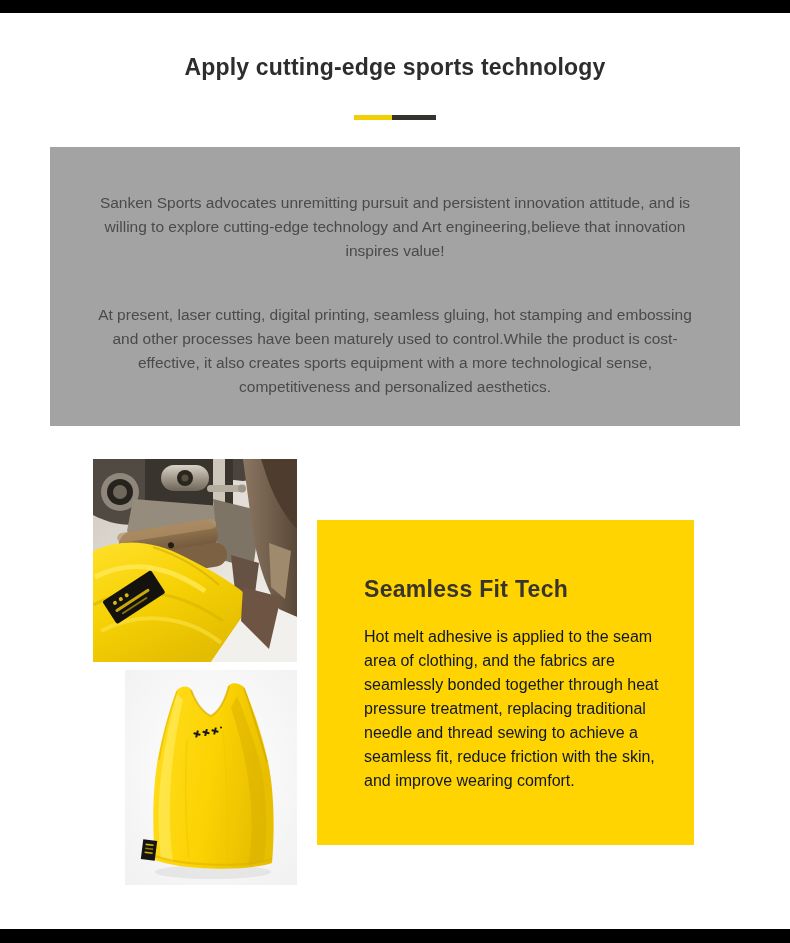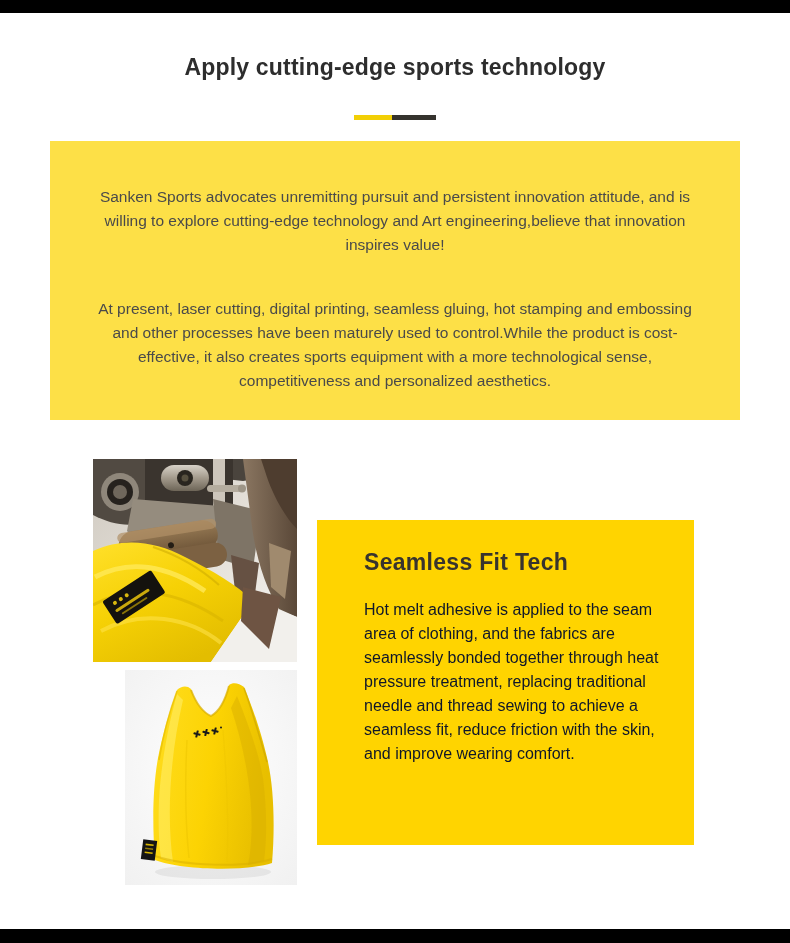--- a/index.html
+++ b/index.html
@@ -14,36 +14,36 @@
   .page-title{
     position:absolute;top:54px;left:0;width:790px;margin:0;
     text-align:center;font-size:23px;font-weight:700;color:#2d2d2d;
     letter-spacing:.2px;
   }
   .divider{position:absolute;top:115px;left:354px;width:82px;height:5px;display:flex;}
   .divider .seg-yellow{width:38px;height:5px;background:#f2cf05;}
   .divider .seg-dark{width:44px;height:5px;background:#35332e;}
 
   .intro-panel{
-    position:absolute;top:141px;left:50px;width:690px;height:279px;
-    background:#fde047;box-sizing:border-box;padding-top:44px;
+    position:absolute;top:147px;left:50px;width:690px;height:279px;
+    background:#a3a3a3;box-sizing:border-box;padding-top:44px;
   }
   .intro-panel p{
     margin:0 auto;max-width:620px;text-align:center;
     font-size:15.5px;line-height:24px;color:#4a4a4a;
   }
   .intro-panel p + p{margin-top:40px;}
 
   .machine-photo{position:absolute;top:459px;left:93px;width:204px;height:203px;}
   .tank-photo{position:absolute;top:670px;left:125px;width:172px;height:215px;}
   .machine-photo svg,.tank-photo svg{display:block;}
 
   .feature-panel{
     position:absolute;top:520px;left:317px;width:377px;height:325px;
-    background:#ffd400;box-sizing:border-box;padding:29px 30px 0 47px;
+    background:#ffd400;box-sizing:border-box;padding:56px 30px 0 47px;
   }
   .feature-heading{
     margin:0;font-size:23px;font-weight:700;color:#38342e;letter-spacing:.3px;
   }
   .feature-body{
     margin:22px 0 0 0;width:310px;
     font-size:16px;line-height:24px;color:#0f172a;
   }
 </style>
 </head>

